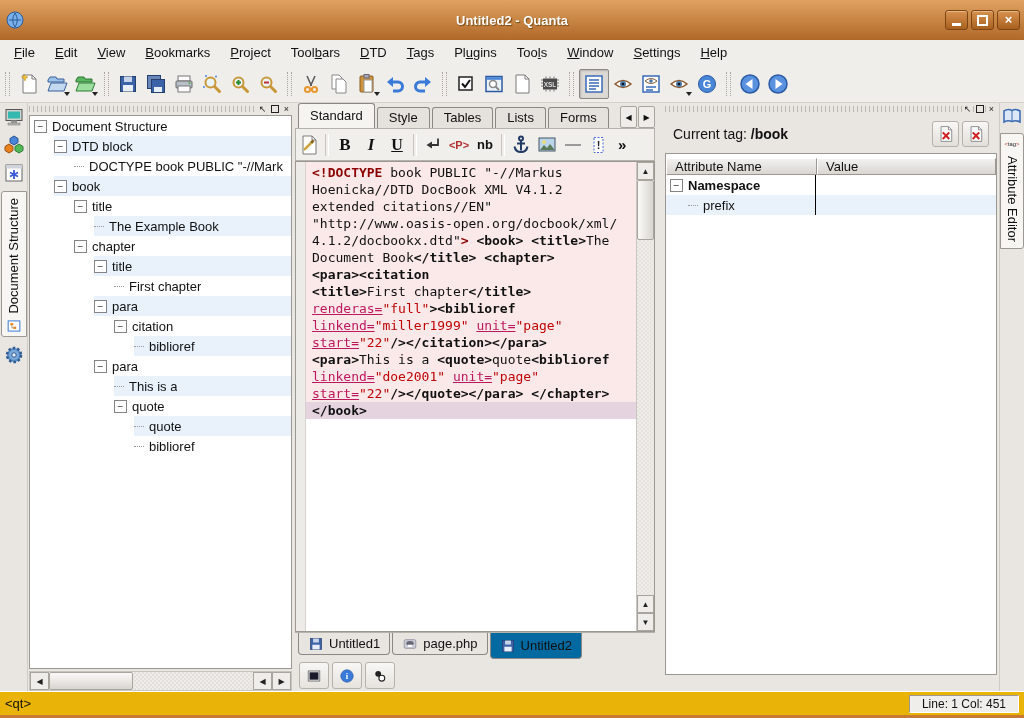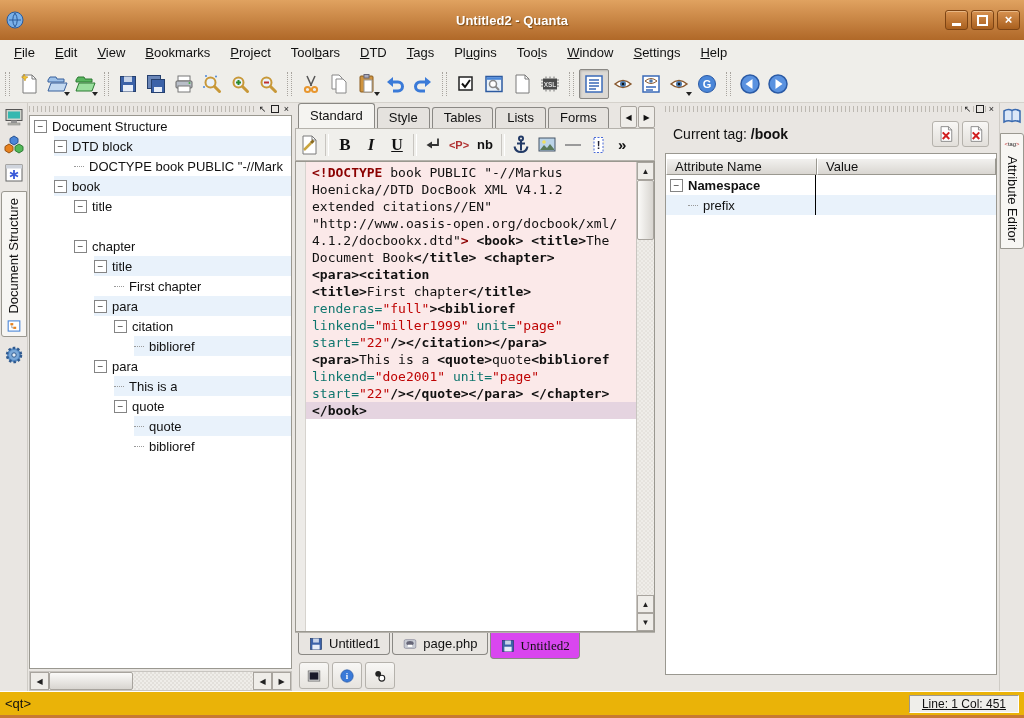--- a/index.html
+++ b/index.html
@@ -70,50 +70,50 @@
   .txt-nb{font-size:13px;font-weight:bold;}
   .txt-more{font-size:15px;font-weight:bold;width:14px;}
   .editor{flex:1;display:flex;border:1px solid #9a9890;background:#fff;min-height:0;}
   .gutter{width:9px;background:#edebe8;border-right:1px solid #d6d3ce;}
   .code{flex:1;font-family:"DejaVu Sans Mono",monospace;font-size:13px;line-height:17px;min-width:0;}
   .code-block{background:#fbe9e9;padding-top:2px;}
   .code-line{padding-left:6px;white-space:pre;}
   .code-line.hl{background:#e5d4e0;}
   .cd{color:#8b0000;font-weight:bold;}
   .ct{font-weight:bold;}
-  .ca{color:#0f766e;}
+  .ca{color:#be185d;text-decoration:underline;}
   .cv{color:#bf0303;}
   .vscroll{width:17px;display:flex;flex-direction:column;background:repeating-conic-gradient(#efede9 0 25%,#e6e3de 0 50%) 0 0/4px 4px;border-left:1px solid #c8c5c0;}
   .vscroll .sbtn2{width:auto;height:16px;}
   .vthumb{height:58px;background:linear-gradient(90deg,#fbfaf8,#d8d5d0);border:1px solid #a8a49e;border-radius:2px;margin:0;}
   .vtrack{flex:1;}
   .doctabs{height:27px;display:flex;align-items:flex-start;padding-left:3px;flex:0 0 auto;border-top:1px solid #b5b2ac;}
   .dtab{border:1px solid #8a8884;border-top:none;background:#e8e5e1;border-radius:0 0 4px 4px;padding:0 9px;display:flex;align-items:center;gap:5px;height:21px;margin-right:2px;}
-  .dtab.on{background:#d946ef;height:25px;font-family:Liberation Serif, serif;}
+  .dtab.on{background:#0369a1;height:25px;}
   .btmtb{height:31px;display:flex;align-items:center;gap:3px;padding-left:4px;flex:0 0 auto;}
   .bbtn{width:28px;height:25px;border:1px solid #b5b2ac;border-radius:3px;background:linear-gradient(#f8f7f5,#e6e3de);display:flex;align-items:center;justify-content:center;}
   
   .rpanel{flex:1;display:flex;flex-direction:column;min-width:0;padding:0 2px;}
   .curtag{height:38px;display:flex;align-items:center;padding:0 8px;font-size:14px;flex:0 0 auto;}
   .curbtns{margin-left:auto;display:flex;gap:3px;}
   .cbtn{width:25px;height:24px;border:1px solid #b5b2ac;border-radius:3px;background:linear-gradient(#f8f7f5,#e2dfda);display:flex;align-items:center;justify-content:center;}
   .cbtn .ico svg{width:18px;height:18px;}
   .attrtable{flex:1;background:#fff;border:1px solid #9a9890;margin-bottom:16px;overflow:hidden;}
   .athead{display:flex;height:21px;align-items:flex-end;}
   .athc{background:linear-gradient(#f2f1ef,#d9d6d1);border:1px solid;border-color:#fff #9a9890 #9a9890 #fff;display:flex;align-items:center;padding-left:8px;box-sizing:border-box;}
   .athc.first{width:151px;flex:0 0 auto;}
   .athc:not(.first){flex:1;}
   .atrow{display:flex;height:20px;align-items:stretch;}
   .atrow.alt{background:#e9f2fb;}
   .atname{width:150px;border-right:1px solid #000;display:flex;align-items:center;flex:0 0 auto;box-sizing:border-box;}
   .atval{flex:1;}
   .bold{font-weight:bold;}
   
   .statusbar{height:23px;background:#eab308;border-top:1px solid #fff;display:flex;align-items:center;padding:0 5px;flex:0 0 auto;}
-  .linecol{margin-left:auto;border:1px solid;border-color:#9a9890 #fff #fff #9a9890;padding:1px 12px;font-size:12px;background:#efeeea;text-decoration:underline;}
+  .linecol{margin-left:auto;border:1px solid;border-color:#9a9890 #fff #fff #9a9890;padding:1px 12px;font-size:12px;background:#efeeea;}
   .winborder{height:3px;background:#c87a32;flex:0 0 auto;}
 </style>
 </head>
 <body>
 
 <div class="window">
   <div class="titlebar">
     <span class="ico appico" id="appico">
         <svg viewBox="0 0 22 22" width="16" height="16">
           <circle cx="11" cy="11" r="8" fill="#7ab0e8" stroke="#2a5a9a"></circle>
@@ -472,20 +472,24 @@
           </div>
           <div class="trow">
             <span class="tind" style="width: 44px;"></span>
             <span class="tbody2">
               <span class="exp">−</span>
               <span class="tlabel">title</span>
             </span>
           </div>
           <div class="trow">
             <span class="tind" style="width: 64px;"></span>
+            <span class="tbody2 alt">
+              <span class="stub"></span>
+              <span class="tlabel">The Example Book</span>
+            </span>
           </div>
           <div class="trow">
             <span class="tind" style="width: 44px;"></span>
             <span class="tbody2">
               <span class="exp">−</span>
               <span class="tlabel">chapter</span>
             </span>
           </div>
           <div class="trow">
             <span class="tind" style="width: 64px;"></span>

